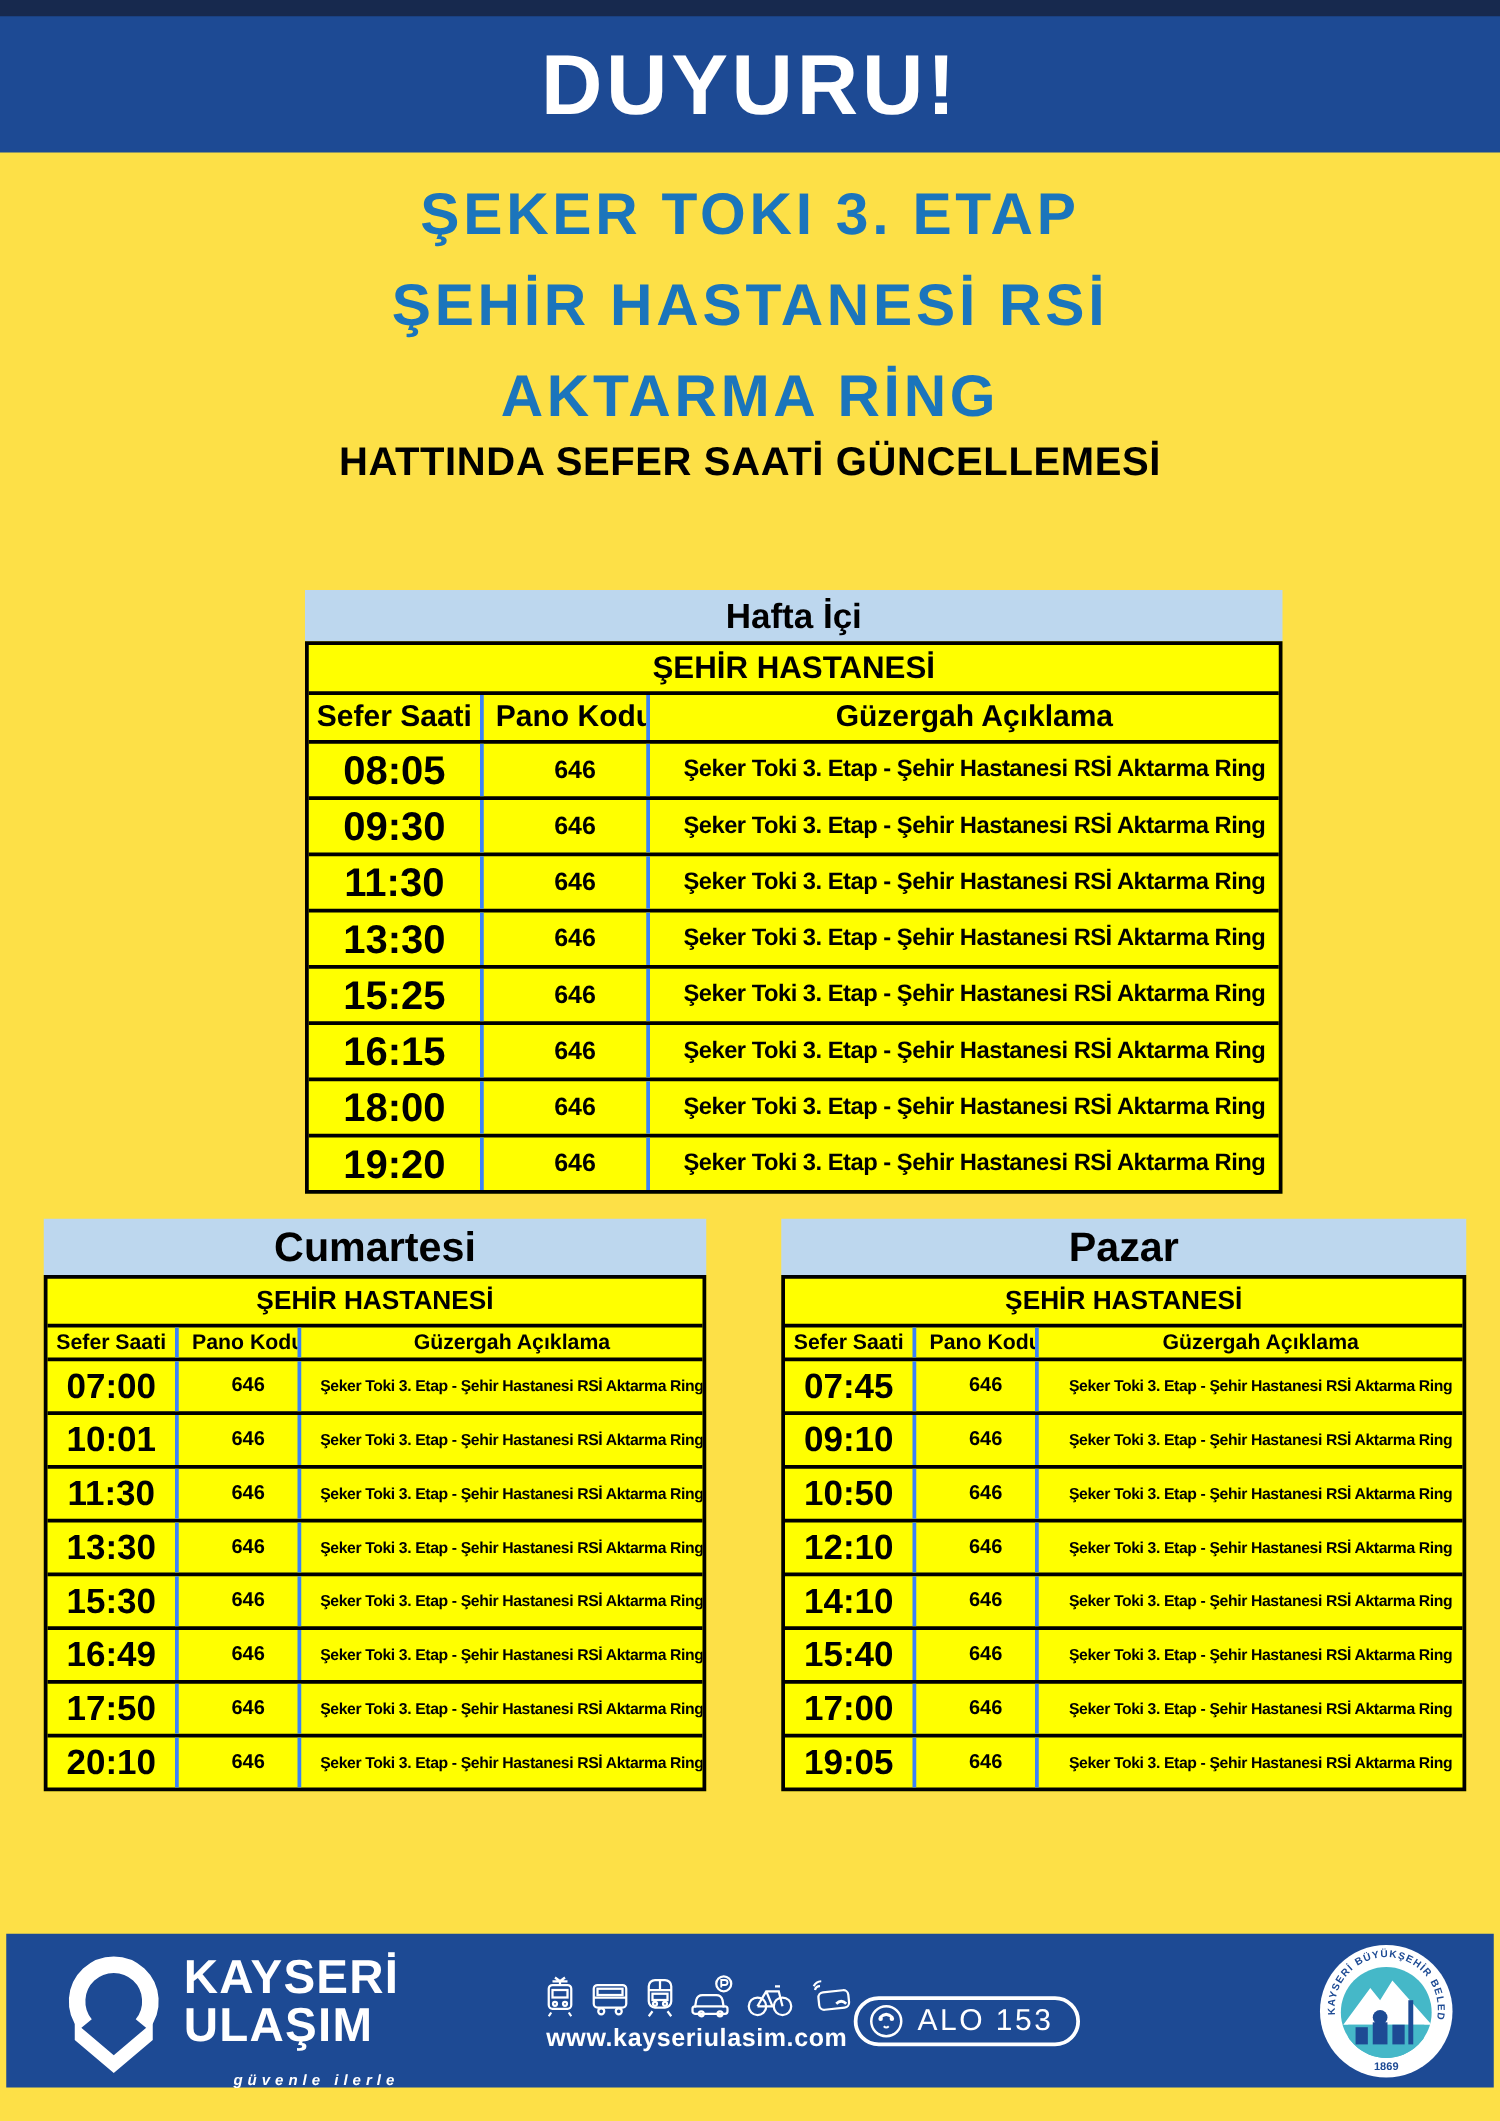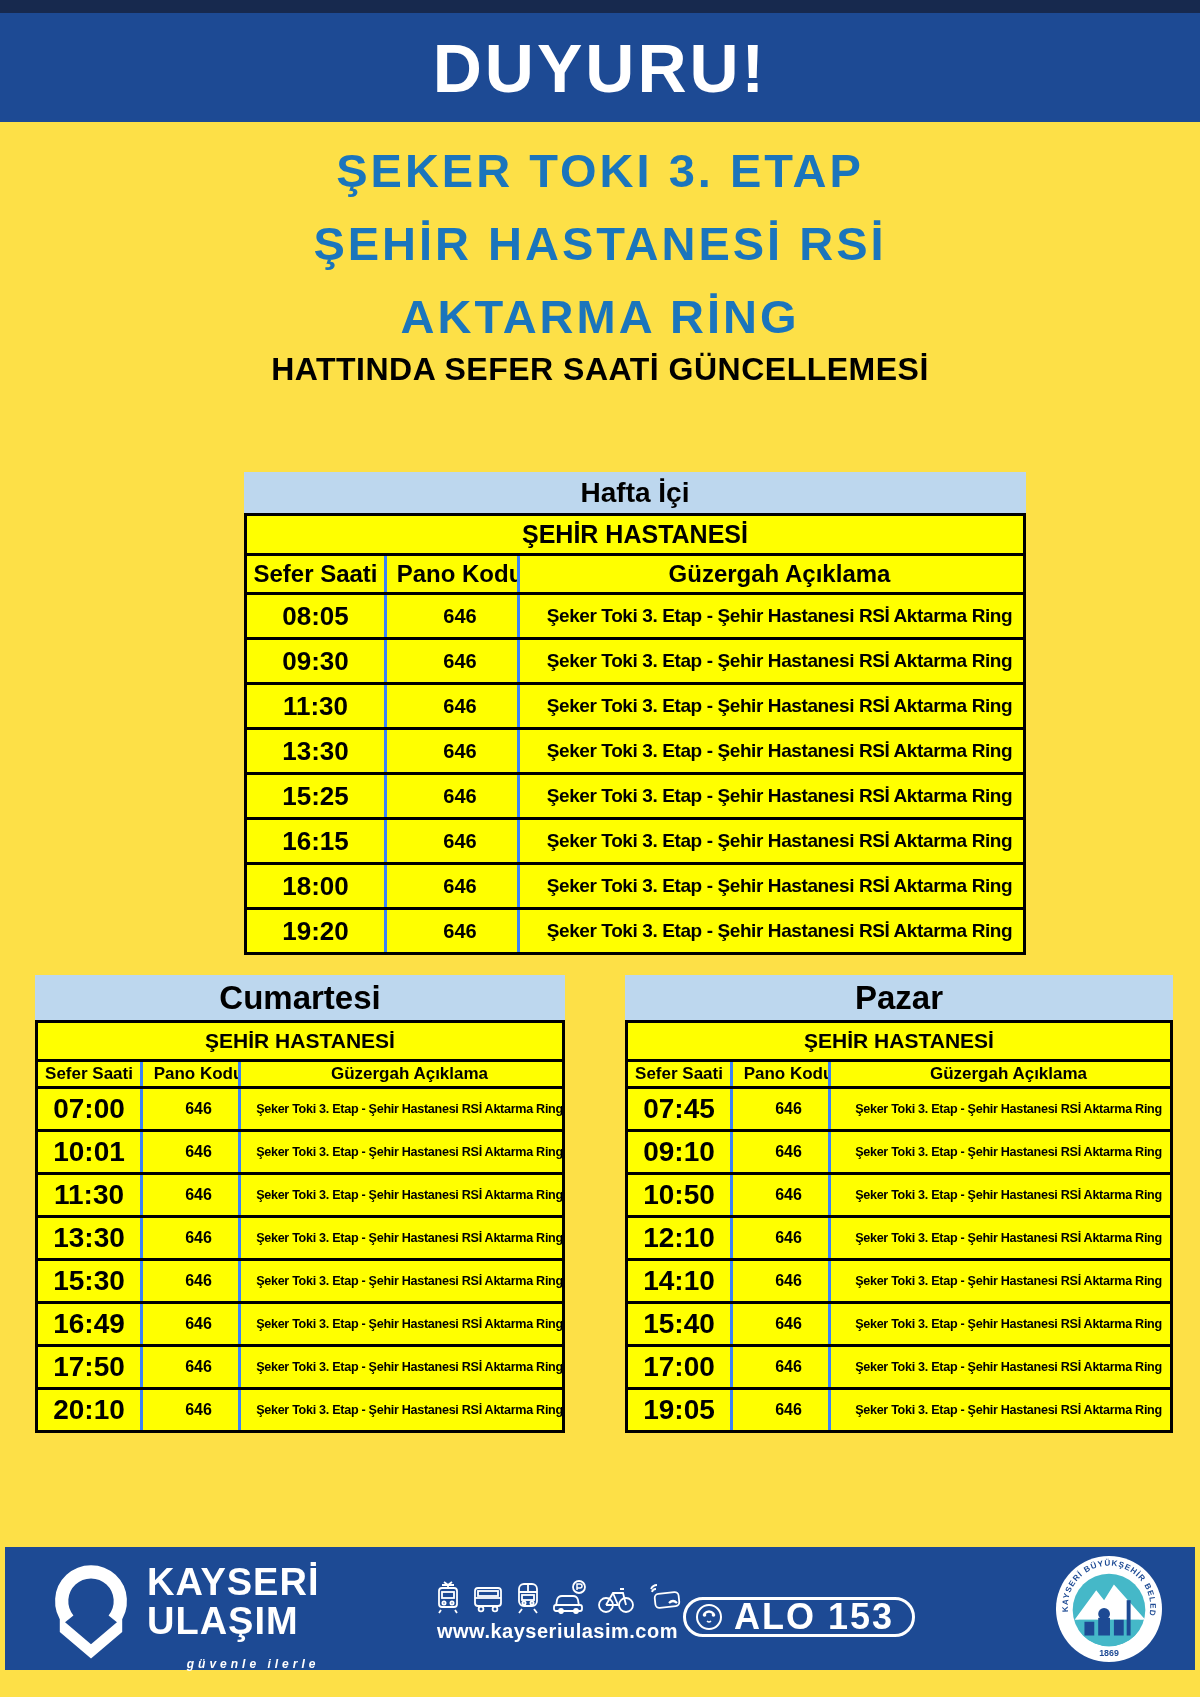--- a/index.html
+++ b/index.html
@@ -64,21 +64,21 @@
   .sched .c3{flex:1;}
 
   
   .sched.big{top:472px;left:228px;width:782px;margin-left:16px;}
   .sched.big .day-bar{height:41px;font-size:28px;}
   .sched.big .stop-row{height:37px;font-size:25px;}
   .sched.big .head .cell{height:36px;font-size:24px;}
   .sched.big .trow:not(.head){height:45px;}
   .sched.big .c1{width:137px;}
   .sched.big .c2{width:133px;}
-  .sched.big .time{font-size:26px;}
+  .sched.big .time{font-size:32px;}
   .sched.big .code{font-size:20px;}
   .sched.big .route{font-size:19px;letter-spacing:-0.4px;}
 
   
   .sched.small .day-bar{height:45px;font-size:33px;}
   .sched.small .stop-row{height:36px;font-size:21px;}
   .sched.small .head .cell{height:24px;font-size:17px;}
   .sched.small .trow:not(.head){height:43px;}
   .sched.small .c1{width:102px;}
   .sched.small .c2{width:98px;}
@@ -106,21 +106,21 @@
     position:absolute;left:430px;top:32px;width:245px;
     display:flex;flex-direction:column;align-items:center;color:#fff;
   }
   .ticons{display:flex;gap:7px;align-items:flex-end;}
   .web-url{margin-top:5px;font-weight:bold;font-size:20px;letter-spacing:0.5px;}
   .alo-pill{
     position:absolute;left:678px;top:50px;height:40px;
     border:3px solid #fff;border-radius:22px;
     display:flex;align-items:center;gap:10px;padding:0 18px 0 8px;color:#fff;
   }
-  .alo-label{font-weight:bold;font-size:36px;letter-spacing:2px;}
+  .alo-label{font-weight:normal;font-size:24px;letter-spacing:2px;}
   .badge{position:absolute;right:32px;top:8px;}
 </style>
 </head>
 <body>
 
 <div class="page">
 
   <div class="banner">
     <div class="banner-title">DUYURU!</div>
   </div>

